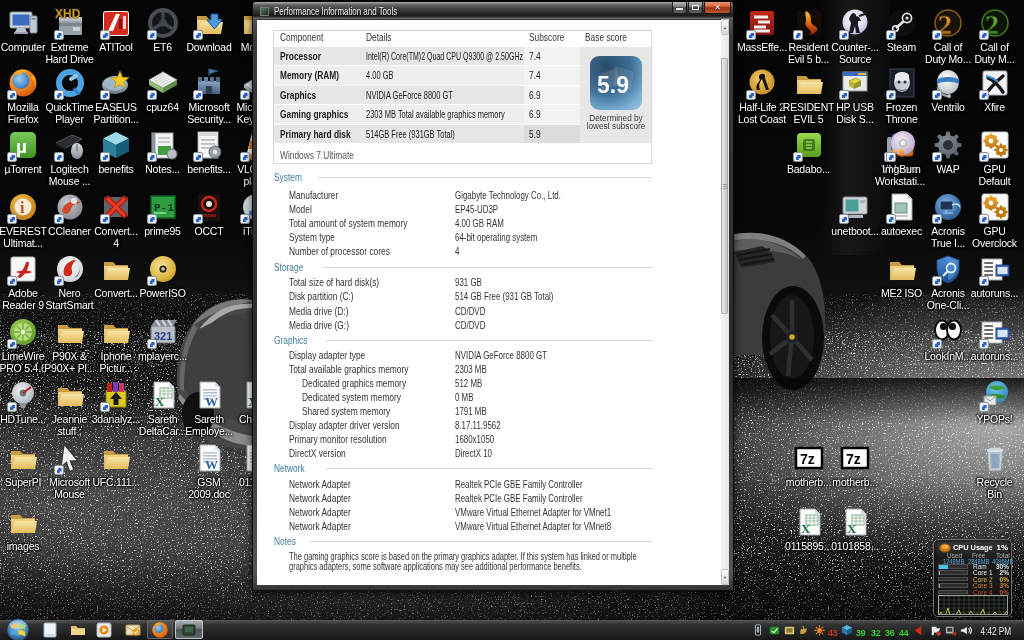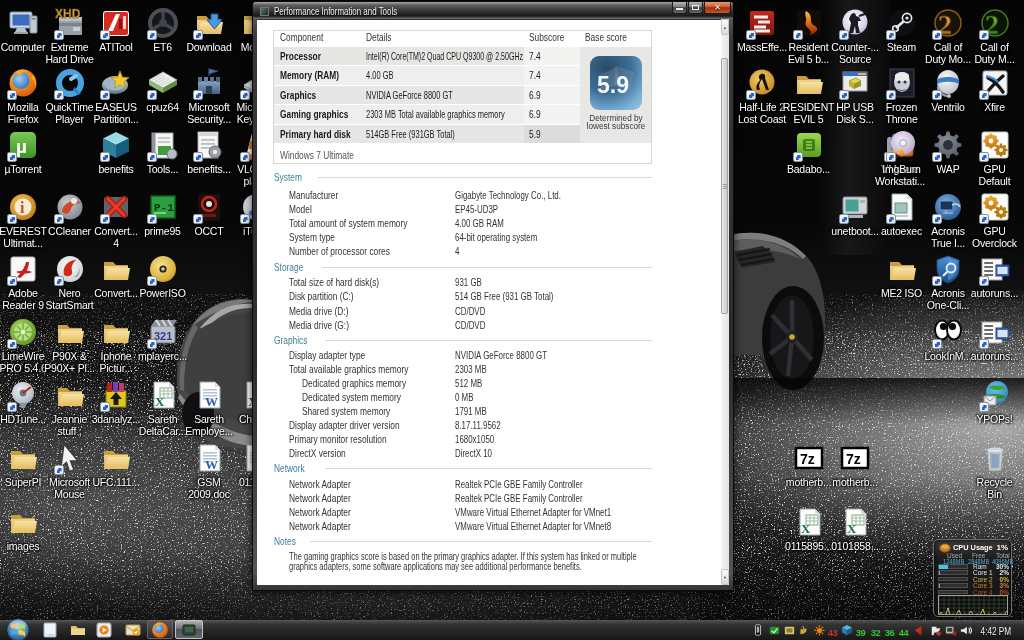--- a/index.html
+++ b/index.html
@@ -394,20 +394,32 @@
 <div class="cell" style="left:-9px;top:129px">
       <div class="ic">
         <svg width="32" height="32" viewBox="0 0 32 32" style="">
           <rect x="3" y="3" width="26" height="26" rx="5" fill="url(#gut)"></rect>
           <text x="9" y="24" font-family="Liberation Sans" font-size="19" font-weight="bold" fill="#fff">µ</text>
         </svg>
         <span class="sc"></span>
       </div>
       <div class="lb">µTorrent</div>
     </div>
+<div class="cell" style="left:37.5px;top:129px">
+      <div class="ic">
+        <svg width="32" height="32" viewBox="0 0 32 32" style="">
+          <path d="M2 14 L18 6 L28 10 L12 19 Z" fill="#2a2d33" stroke="#51555c"></path>
+          <path d="M2 14 L12 19 L12 22 L2 17 Z" fill="#17191d"></path>
+          <ellipse cx="23" cy="22" rx="6" ry="8" fill="url(#gmouse)"></ellipse>
+          <path d="M23 15 L23 22" stroke="#6a6f77" stroke-width="1.2"></path>
+        </svg>
+        <span class="sc"></span>
+      </div>
+      <div class="lb">Logitech<br>Mouse ...</div>
+    </div>
 <div class="cell" style="left:84px;top:129px">
       <div class="ic">
         <svg width="32" height="32" viewBox="0 0 32 32" style="">
           <path d="M16 3 L29 9.5 L16 16 L3 9.5 Z" fill="#9adbe8"></path>
           <path d="M3 9.5 L16 16 L16 29 L3 22.5 Z" fill="#2e7f9e"></path>
           <path d="M29 9.5 L16 16 L16 29 L29 22.5 Z" fill="#175d7a"></path>
         </svg>
         <span class="sc"></span>
       </div>
       <div class="lb">benefits</div>
@@ -417,21 +429,21 @@
         <svg width="32" height="32" viewBox="0 0 32 32" style="">
           <rect x="5" y="4" width="21" height="25" fill="#f4f4f2" stroke="#a0a6ae"></rect>
           <rect x="5" y="4" width="3.5" height="25" fill="#8f959d"></rect>
           <rect x="11" y="8" width="12" height="2" fill="#c4cad2"></rect>
           <rect x="11" y="12" width="12" height="2" fill="#c4cad2"></rect>
           <rect x="11" y="17" width="13" height="9" fill="#3f9e3f"></rect>
           <circle cx="25" cy="25" r="5" fill="#b8bec6" stroke="#70767e"></circle>
         </svg>
         <span class="sc"></span>
       </div>
-      <div class="lb">Tools...</div>
+      <div class="lb">Notes...</div>
     </div>
 <div class="cell" style="left:177px;top:129px">
       <div class="ic">
         <svg width="32" height="32" viewBox="0 0 32 32" style="">
           <rect x="5" y="3" width="20" height="26" fill="#f6f6f4" stroke="#a0a6ae"></rect>
           <path d="M5 3 h20 v4 h-20 z" fill="#d8d8d4"></path>
           <rect x="8" y="10" width="14" height="1.8" fill="#b8bec6"></rect>
           <rect x="8" y="14" width="14" height="1.8" fill="#b8bec6"></rect>
           <rect x="8" y="18" width="10" height="1.8" fill="#b8bec6"></rect>
           <circle cx="22" cy="23" r="6" fill="#9aa0a8" stroke="#5f656d"></circle>

